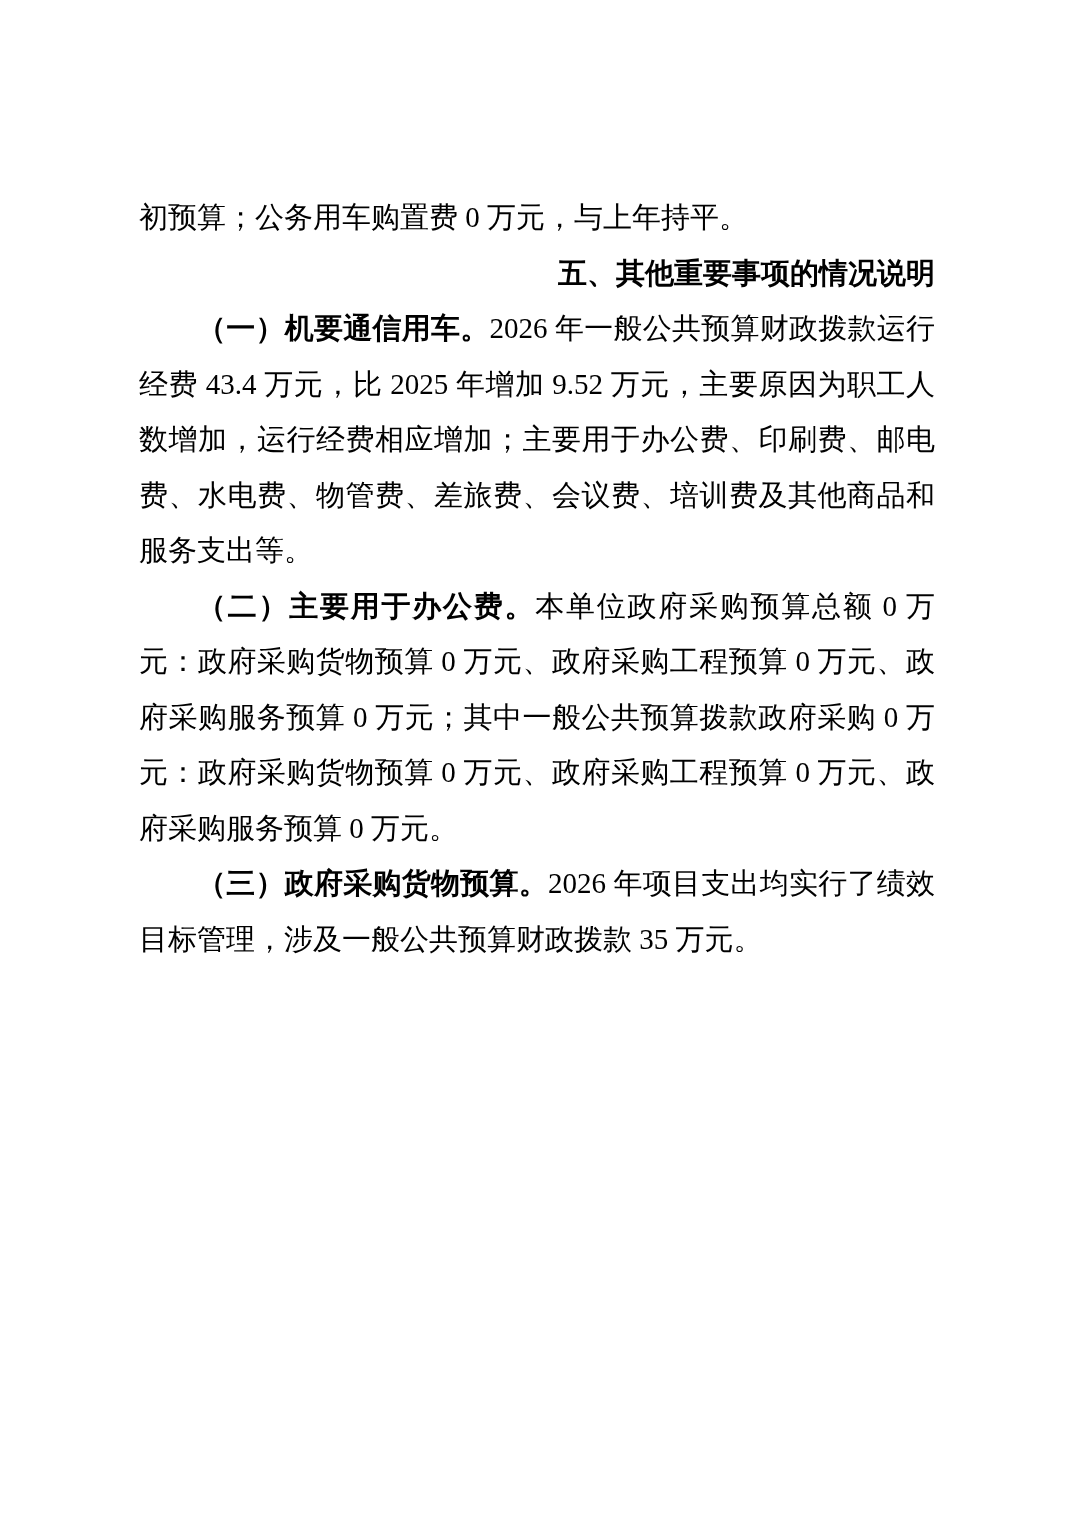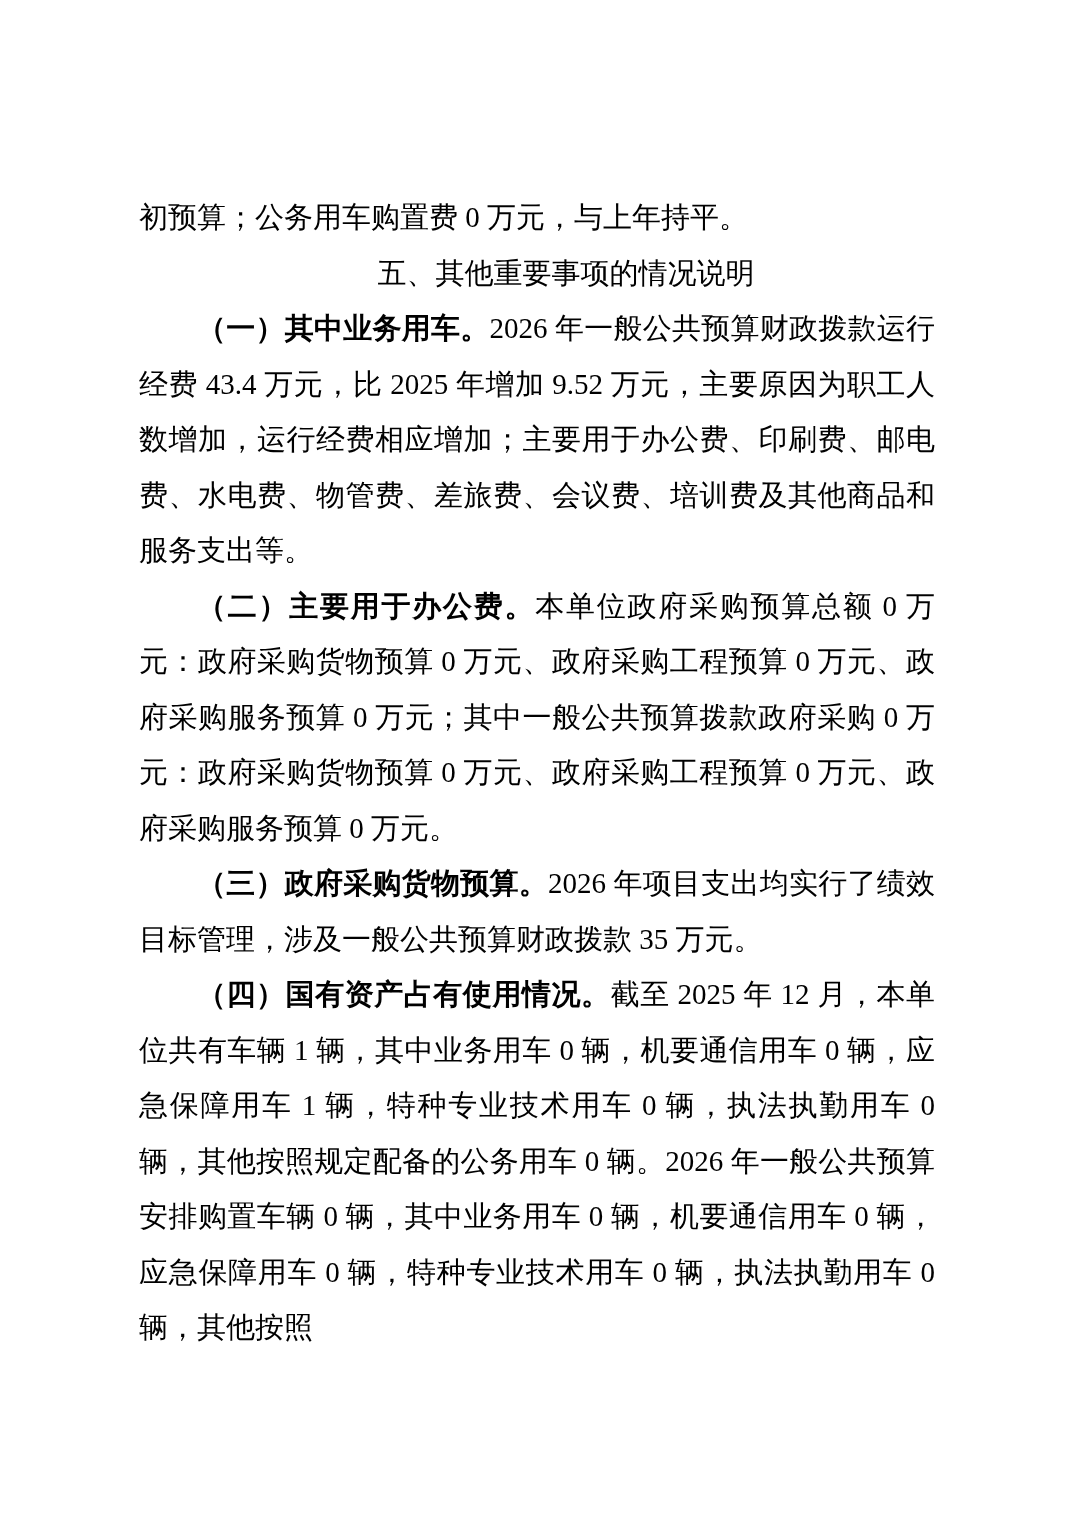--- a/index.html
+++ b/index.html
@@ -29,42 +29,41 @@
   }
   p {
     margin: 0;
     padding: 0;
   }
   .para-continuation {
     text-indent: 0;
   }
   .section-heading {
     text-indent: 2em;
-    font-weight: normal;
-    text-align: center;
+    font-weight: bold;
+    text-align: right;
   }
   .para {
     text-indent: 2em;
   }
   .para-lead {
     font-weight: bold;
   }
 </style>
 </head>
 <body>
 
 <div class="page">
   <div class="content">
 
     <p class="para-continuation">初预算；公务用车购置费 0 万元，与上年持平。</p>
 
     <p class="section-heading">五、其他重要事项的情况说明</p>
 
-    <p class="para"><span class="para-lead">（一）其中业务用车。</span><span>2026 年一般公共预算财政拨款运行经费 43.4 万元，比 2025 年增加 9.52 万元，主要原因为职工人数增加，运行经费相应增加；主要用于办公费、印刷费、邮电费、水电费、物管费、差旅费、会议费、培训费及其他商品和服务支出等。</span></p>
+    <p class="para"><span class="para-lead">（一）机要通信用车。</span><span>2026 年一般公共预算财政拨款运行经费 43.4 万元，比 2025 年增加 9.52 万元，主要原因为职工人数增加，运行经费相应增加；主要用于办公费、印刷费、邮电费、水电费、物管费、差旅费、会议费、培训费及其他商品和服务支出等。</span></p>
 
     <p class="para"><span class="para-lead">（二）主要用于办公费。</span><span>本单位政府采购预算总额 0 万元：政府采购货物预算 0 万元、政府采购工程预算 0 万元、政府采购服务预算 0 万元；其中一般公共预算拨款政府采购 0 万元：政府采购货物预算 0 万元、政府采购工程预算 0 万元、政府采购服务预算 0 万元。</span></p>
 
     <p class="para"><span class="para-lead">（三）政府采购货物预算。</span><span>2026 年项目支出均实行了绩效目标管理，涉及一般公共预算财政拨款 35 万元。</span></p>
 
-    <p class="para"><span class="para-lead">（四）国有资产占有使用情况。</span><span>截至 2025 年 12 月，本单位共有车辆 1 辆，其中业务用车 0 辆，机要通信用车 0 辆，应急保障用车 1 辆，特种专业技术用车 0 辆，执法执勤用车 0 辆，其他按照规定配备的公务用车 0 辆。2026 年一般公共预算安排购置车辆 0 辆，其中业务用车 0 辆，机要通信用车 0 辆，应急保障用车 0 辆，特种专业技术用车 0 辆，执法执勤用车 0 辆，其他按照</span></p>
 
   </div>
 </div>
 
 </body></html>

